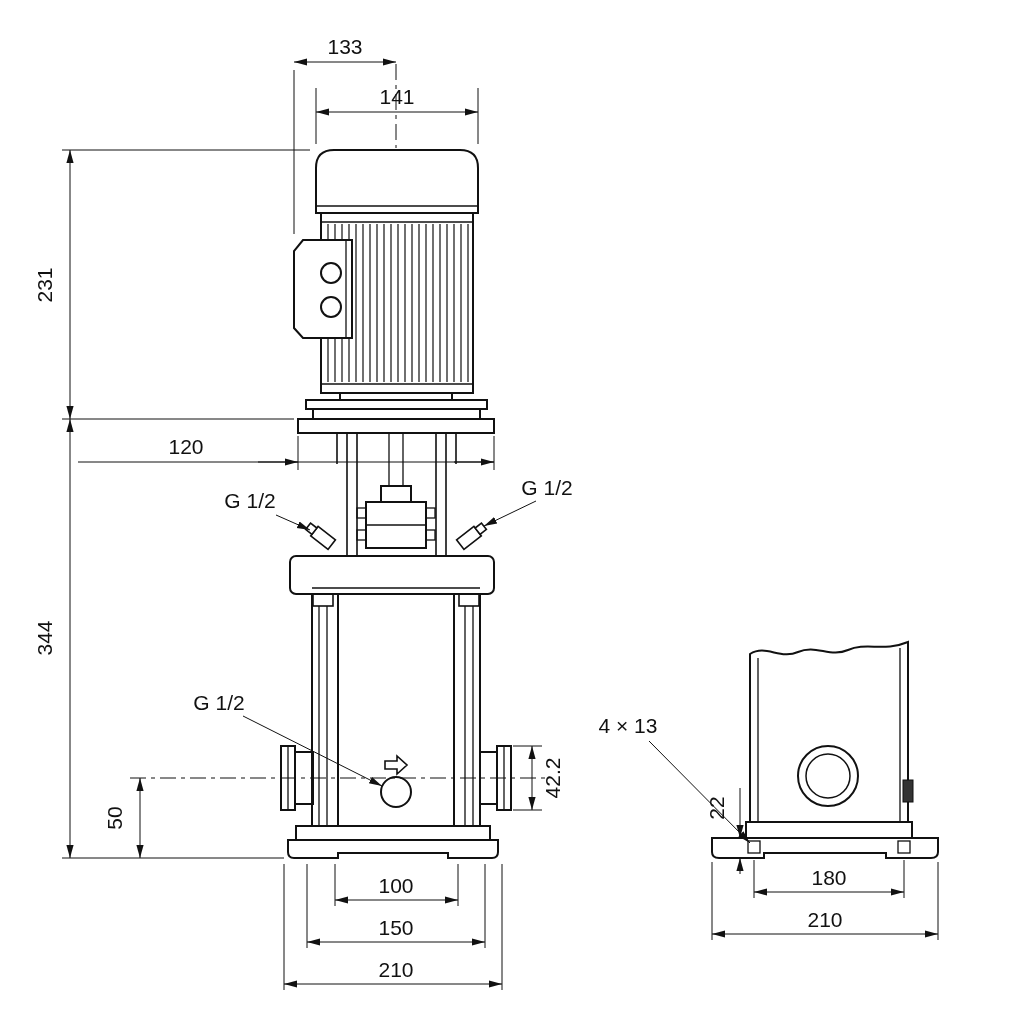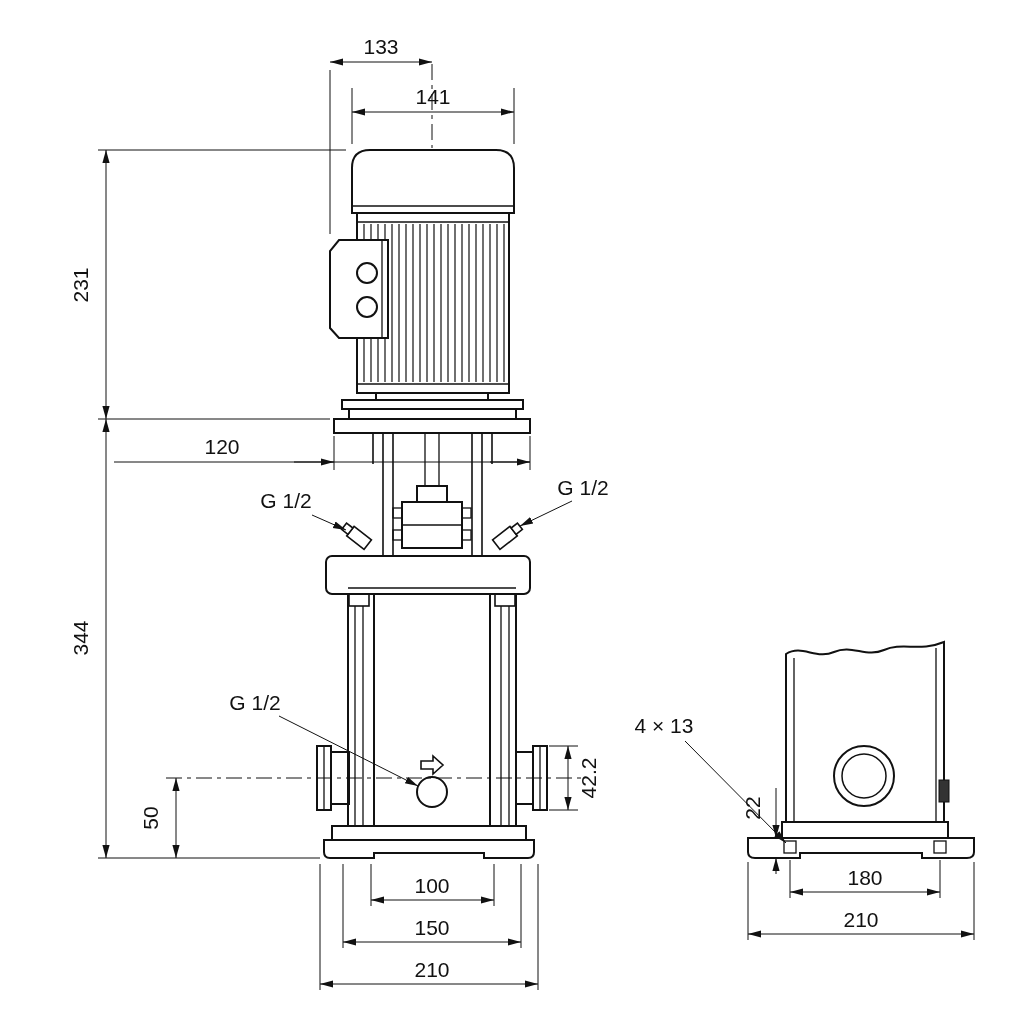--- a/index.html
+++ b/index.html
@@ -1,16 +1,16 @@
 <!DOCTYPE html>
 <html><head>
 <meta charset="utf-8">
 <style>
   html, body { margin: 0; padding: 0; background: #ffffff; }
-  .canvas { width: 892px; height: 1024px; background: #d946ef; position: relative; margin-left: 36px; }
+  .canvas { width: 892px; height: 1024px; background: #d946ef; position: relative; }
   svg { display: block; }
   text {
     font-family: "Liberation Sans", "DejaVu Sans", sans-serif;
     font-size: 21px;
     fill: #111111;
     text-anchor: middle;
   }
 </style>
 </head>
 <body>

